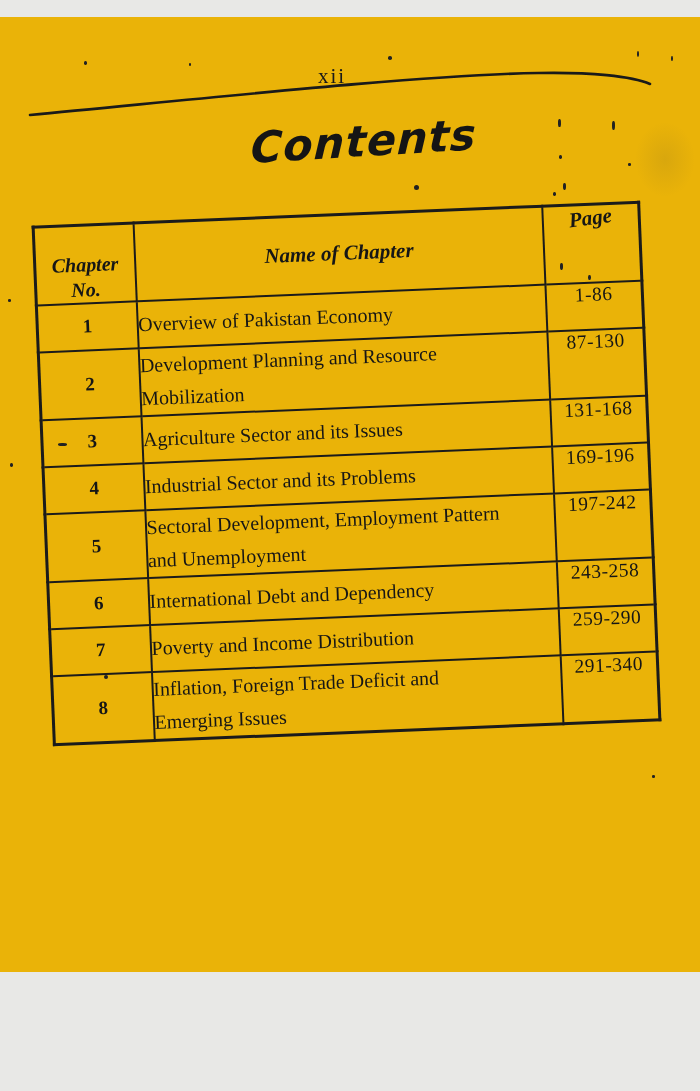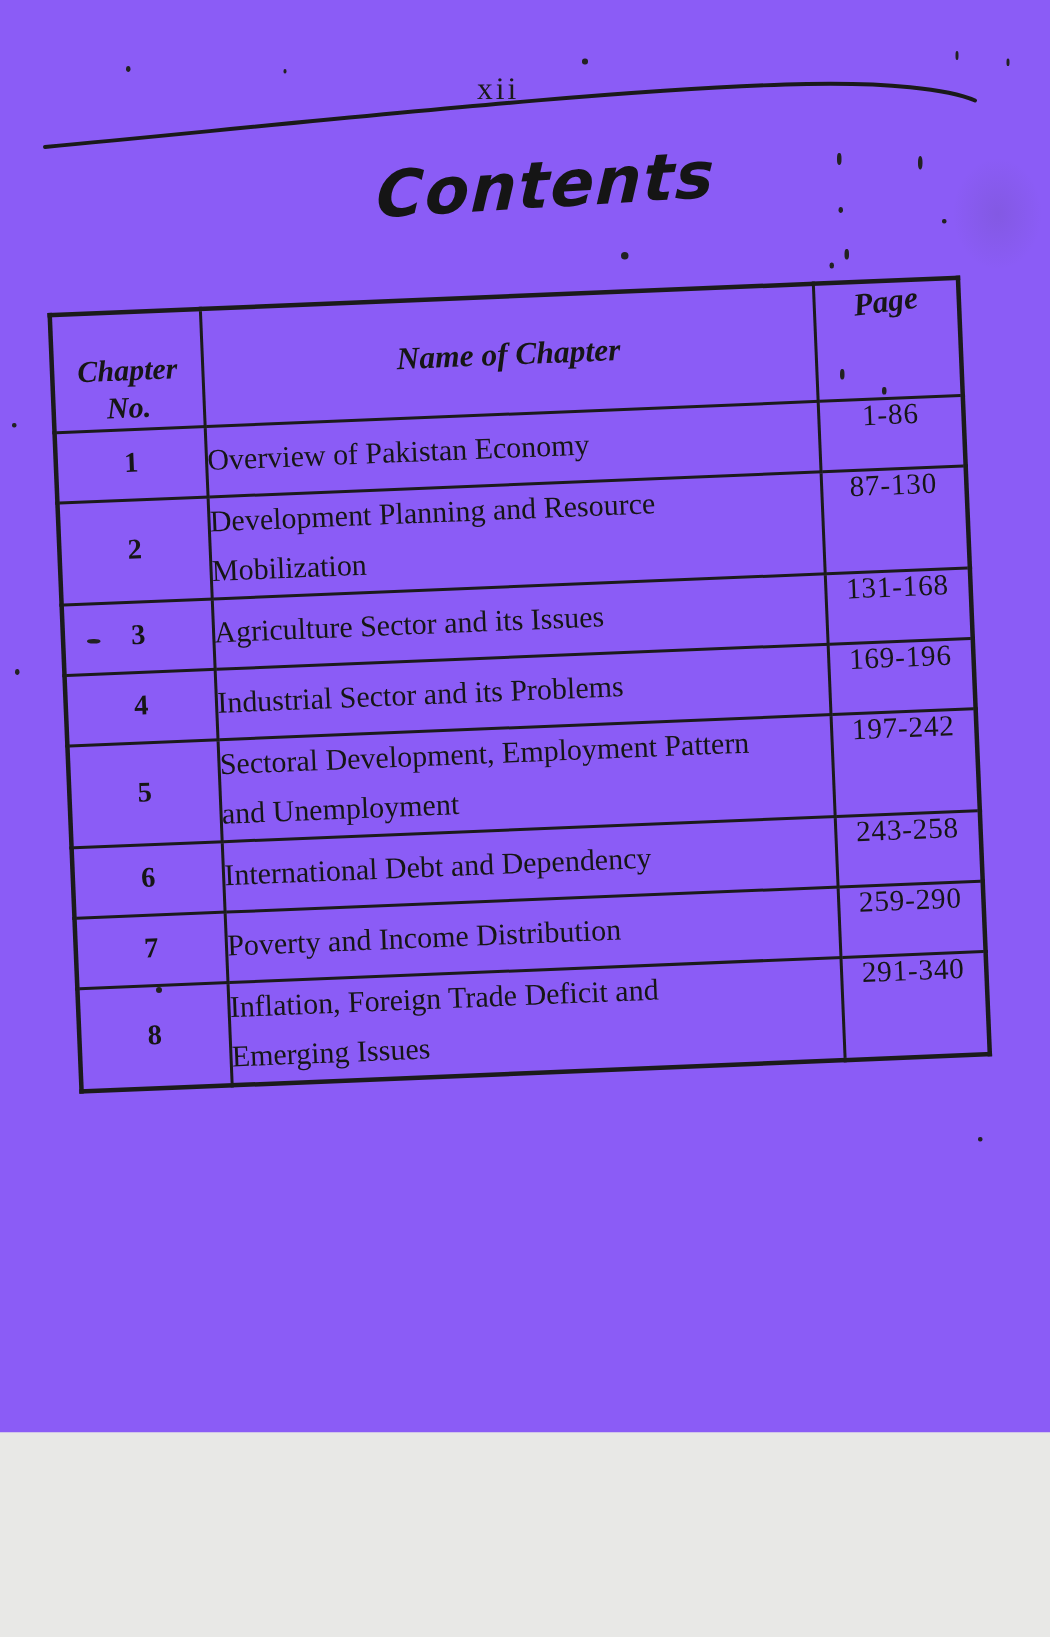--- a/index.html
+++ b/index.html
@@ -4,24 +4,25 @@
 <style>
   html, body {
     margin: 0;
     padding: 0;
     background: #e8e8e6;
   }
   .page {
     position: relative;
     width: 700px;
     height: 955px;
-    background: #8b5cf6;
+    background: #eab308;
     overflow: hidden;
     color: #161616;
     font-family: "Liberation Serif", serif;
+    margin-top: 17px;
   }
 
   
   .folio {
     position: absolute;
     left: 318px;
     top: 47px;
     font-size: 21px;
     letter-spacing: 2px;
     color: #1a1a1a;

